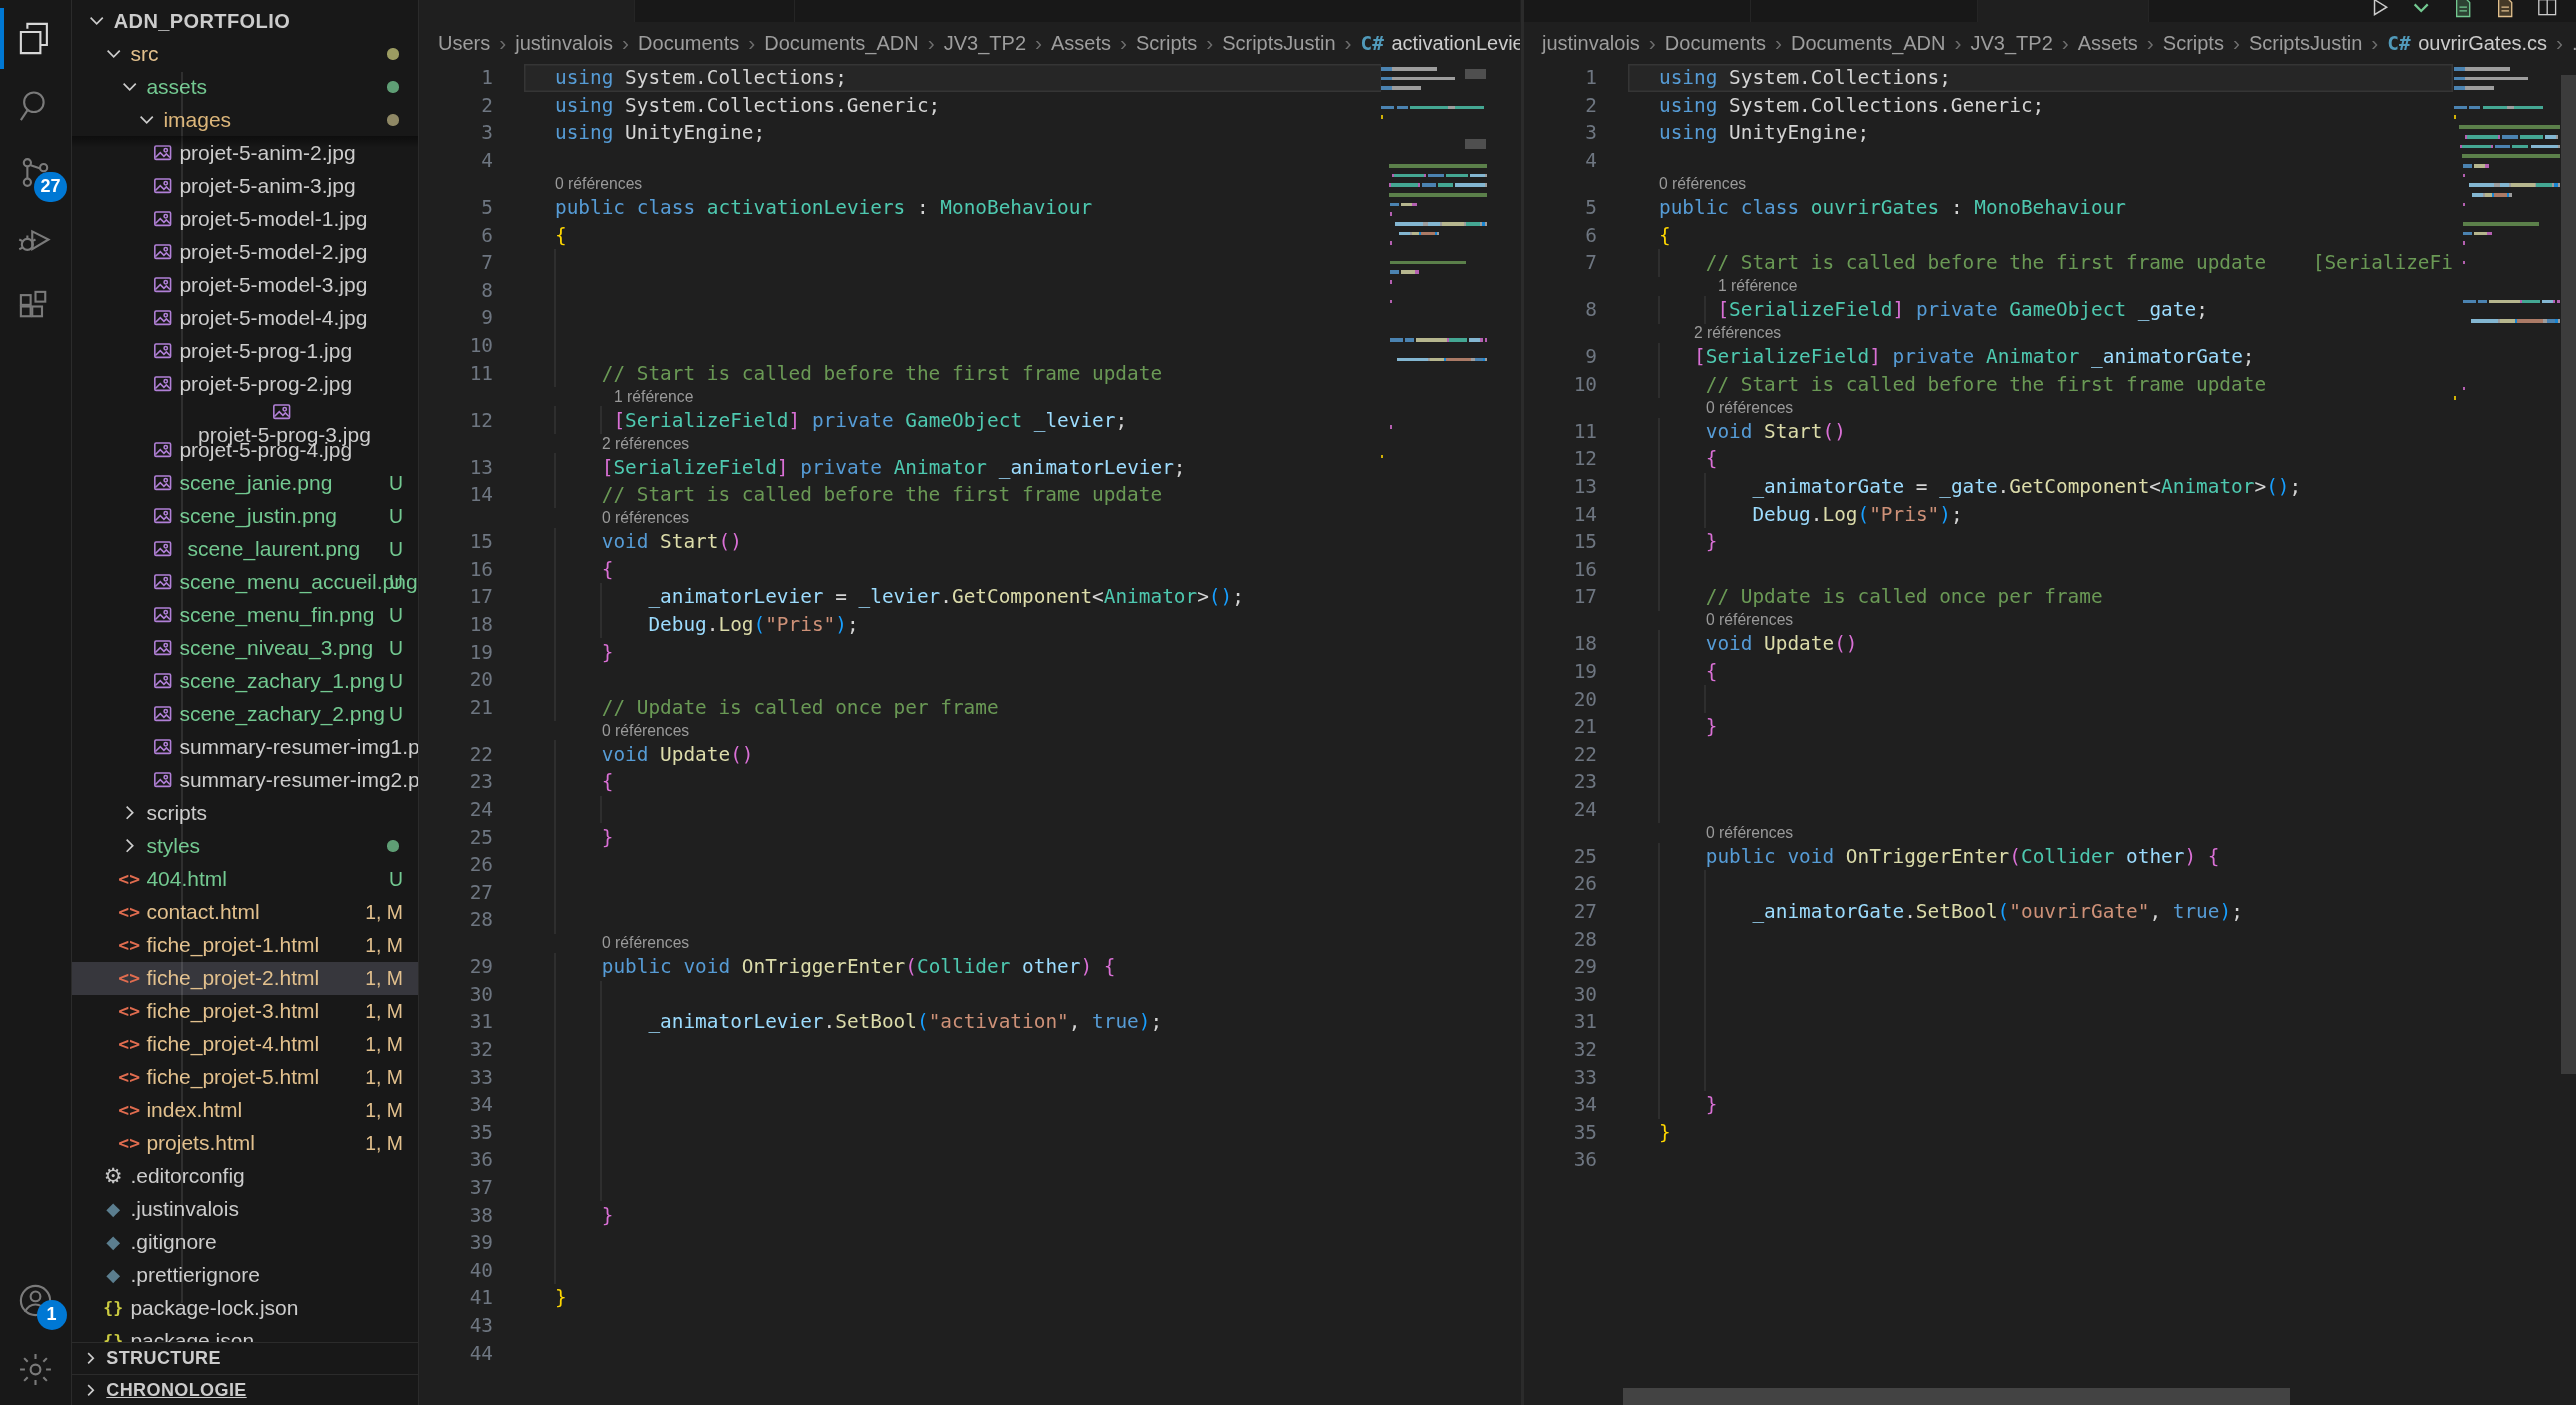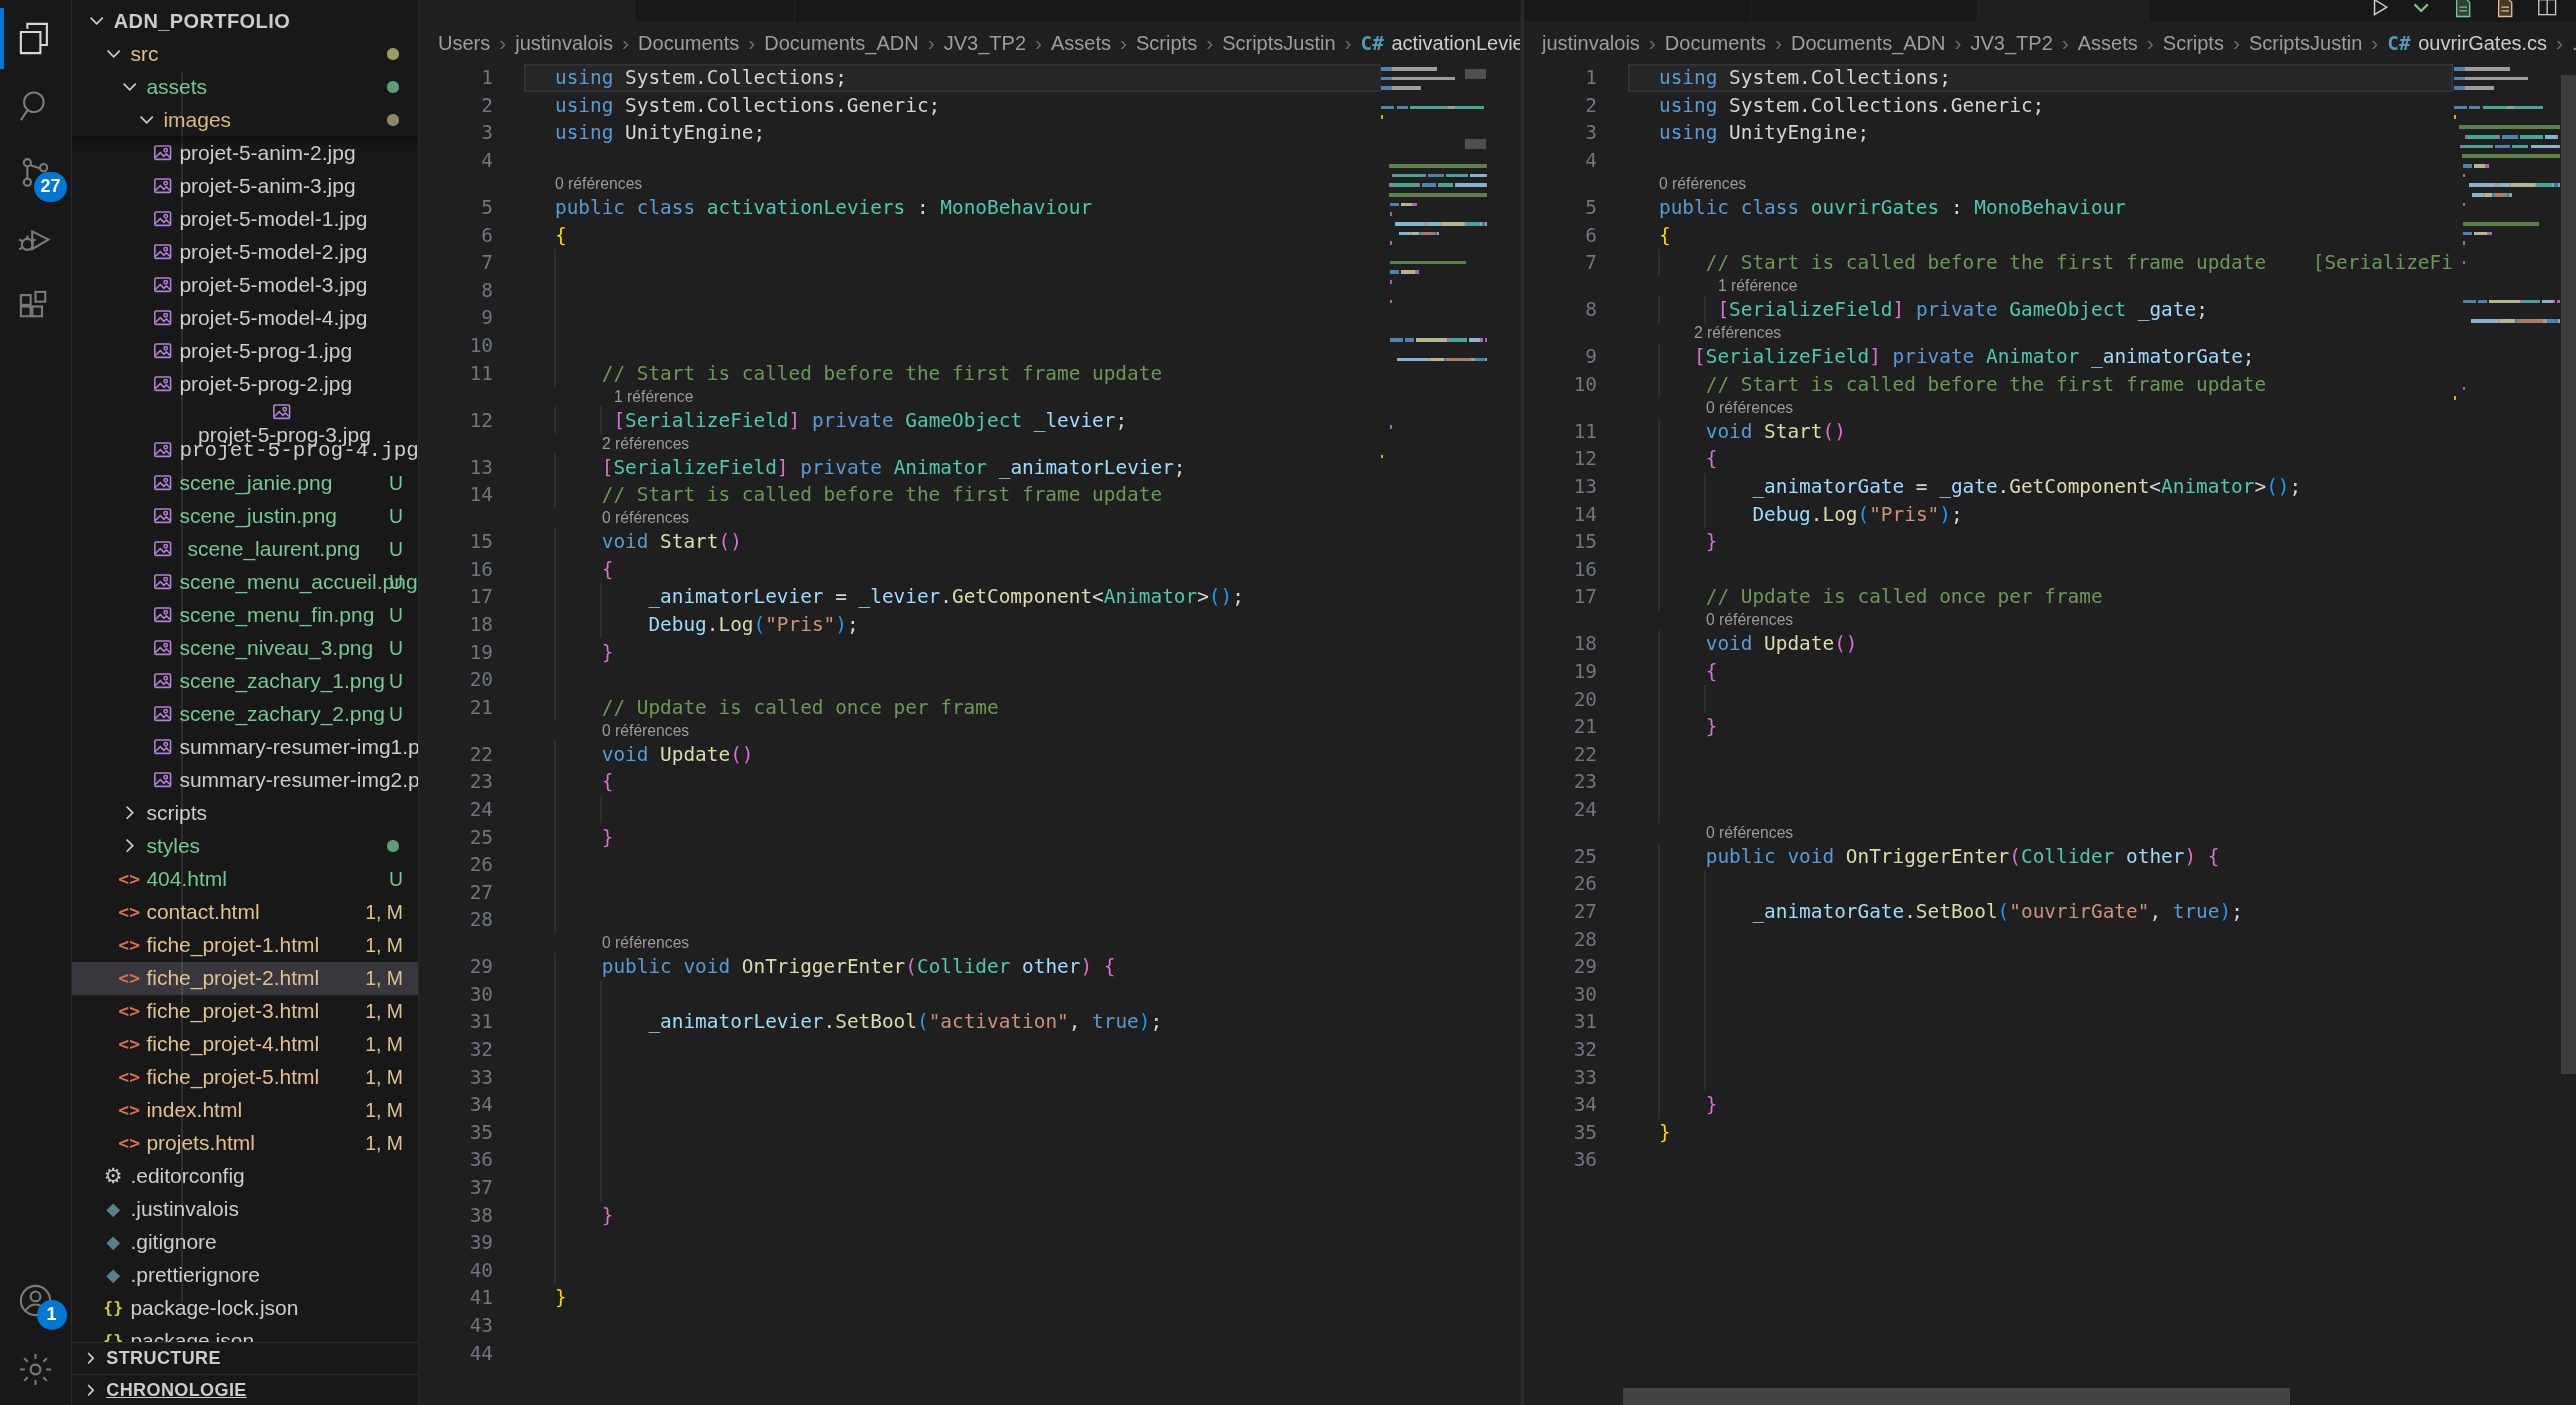--- a/index.html
+++ b/index.html
@@ -273,21 +273,21 @@
       <div class="trow" style="padding-left: 79px; flex-direction: column;">
         <span class="ticon">
           <svg viewBox="0 0 16 16" style="stroke:#b180d7;fill:none;stroke-width:1.3">
             <rect x="1.5" y="2.5" width="13" height="11" rx="1"></rect>
             <circle cx="10.5" cy="6" r="1.4"></circle>
             <path d="M2 12l4-4 3 3 2-2 3 3"></path>
           </svg>
         </span>
         <span class="tlabel" style="color: rgb(204, 204, 204);">projet-5-prog-3.jpg</span>
       </div>
-      <div class="trow" style="padding-left: 79px; font-family: Liberation Mono, monospace;">
+      <div class="trow" style="padding-left: 79px;">
         <span class="ticon">
           <svg viewBox="0 0 16 16" style="stroke:#b180d7;fill:none;stroke-width:1.3">
             <rect x="1.5" y="2.5" width="13" height="11" rx="1"></rect>
             <circle cx="10.5" cy="6" r="1.4"></circle>
             <path d="M2 12l4-4 3 3 2-2 3 3"></path>
           </svg>
         </span>
         <span class="tlabel" style="color: rgb(204, 204, 204);">projet-5-prog-4.jpg</span>
       </div>
       <div class="trow" style="padding-left: 79px;">

